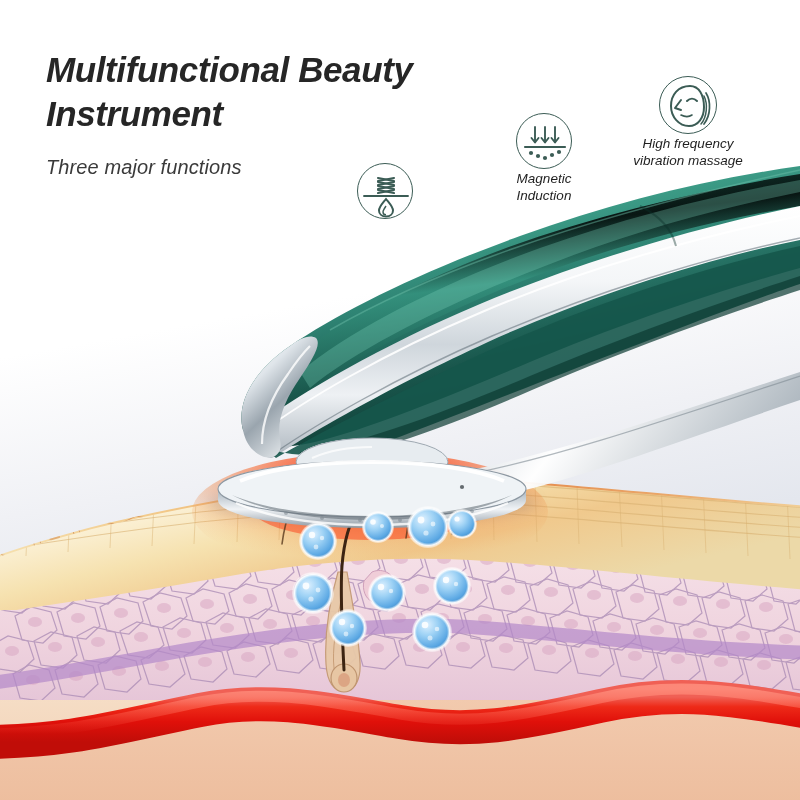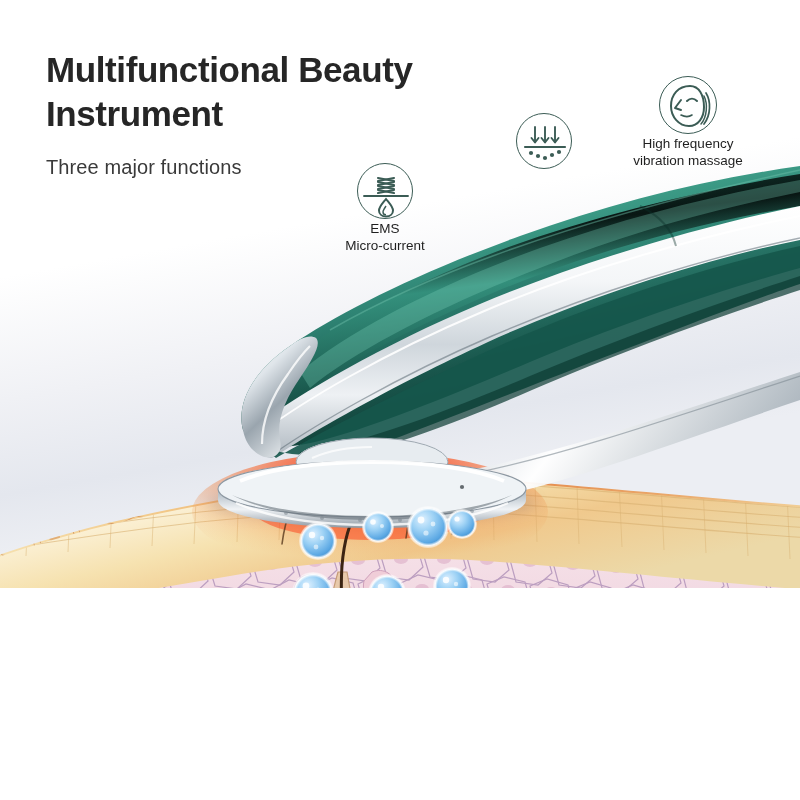--- a/index.html
+++ b/index.html
@@ -6,23 +6,24 @@
   * { margin:0; padding:0; box-sizing:border-box; }
   html,body { width:800px; height:800px; }
   body {
     font-family:"Liberation Sans", sans-serif;
     background:#ffffff;
     overflow:hidden;
     position:relative;
   }
   #stage {
     position:relative;
-    width:800px; height:588px;
+    width:800px; height:800px;
     overflow:hidden;
     background:linear-gradient(170deg,#ffffff 0%,#ffffff 38%,#f0f1f5 55%,#e4e7ee 68%,#eceef3 76%);
+    font-style:italic;
   }
 
   
   .title-block { position:absolute; left:46px; top:48px; z-index:40; }
   .title {
     font-size:35px; font-weight:bold; color:#262626;
     letter-spacing:-0.4px; line-height:1.25; white-space:pre-line;
   }
   .subtitle {
     margin-top:20px; font-size:20px; color:#3a3a3a;
@@ -650,22 +651,20 @@
           <path d="M 36 14 L 20 17 M 36 18 L 20 21 M 36 22 L 20 25 M 36 26 L 20 29"></path>
 
           <path d="M 6 32 L 50 32" stroke-width="1.9"></path>
         </g>
 
         <path d="M 28 35 C 24 40 21 43 21 46.5 C 21 50 24 52.5 28 52.5
                  C 32 52.5 35 50 35 46.5 C 35 43 32 40 28 35 Z" fill="none" stroke="#3b5c55" stroke-width="2"></path>
         <path d="M 28 42 C 26 45 25 46.5 25 48 C 25 49.6 26.4 50.8 28 50.8" fill="none" stroke="#3b5c55" stroke-width="1.4"></path>
       </svg>
     </div>
-    <div class="flabel">EMS
-Micro-current</div>
   </div>
 
   <div class="feature" id="feat-mag">
     <div class="ring">
       <svg viewBox="0 0 56 56" width="56" height="56">
         <g stroke="#3b5c55" fill="none" stroke-width="1.9" stroke-linecap="round" stroke-linejoin="round">
           <path d="M 18 13 L 18 28"></path>
           <path d="M 14.5 24 L 18 28.5 L 21.5 24"></path>
           <path d="M 28 13 L 28 28"></path>
           <path d="M 24.5 24 L 28 28.5 L 31.5 24"></path>
@@ -675,20 +674,22 @@
         </g>
         <g fill="#3b5c55">
           <circle cx="14" cy="39" r="2.1"></circle>
           <circle cx="21" cy="42" r="2.1"></circle>
           <circle cx="28" cy="44" r="2.1"></circle>
           <circle cx="35" cy="41" r="2.1"></circle>
           <circle cx="42" cy="38" r="2.1"></circle>
         </g>
       </svg>
     </div>
+    <div class="flabel">Magnetic
+Induction</div>
   </div>
 
   <div class="feature" id="feat-vib">
     <div class="ring">
       <svg viewBox="0 0 58 58" width="58" height="58">
 
         <path d="M 30 9 C 18 9 11 18 11 29 C 11 40 19 49 29 49
                  C 38 49 44 41 44 30 C 44 18 39 9 30 9 Z" fill="none" stroke="#3b5c55" stroke-width="2"></path>
 
         <path d="M 21 23 L 15 31 L 21 33" fill="none" stroke="#3b5c55" stroke-width="2" stroke-linecap="round" stroke-linejoin="round"></path>

